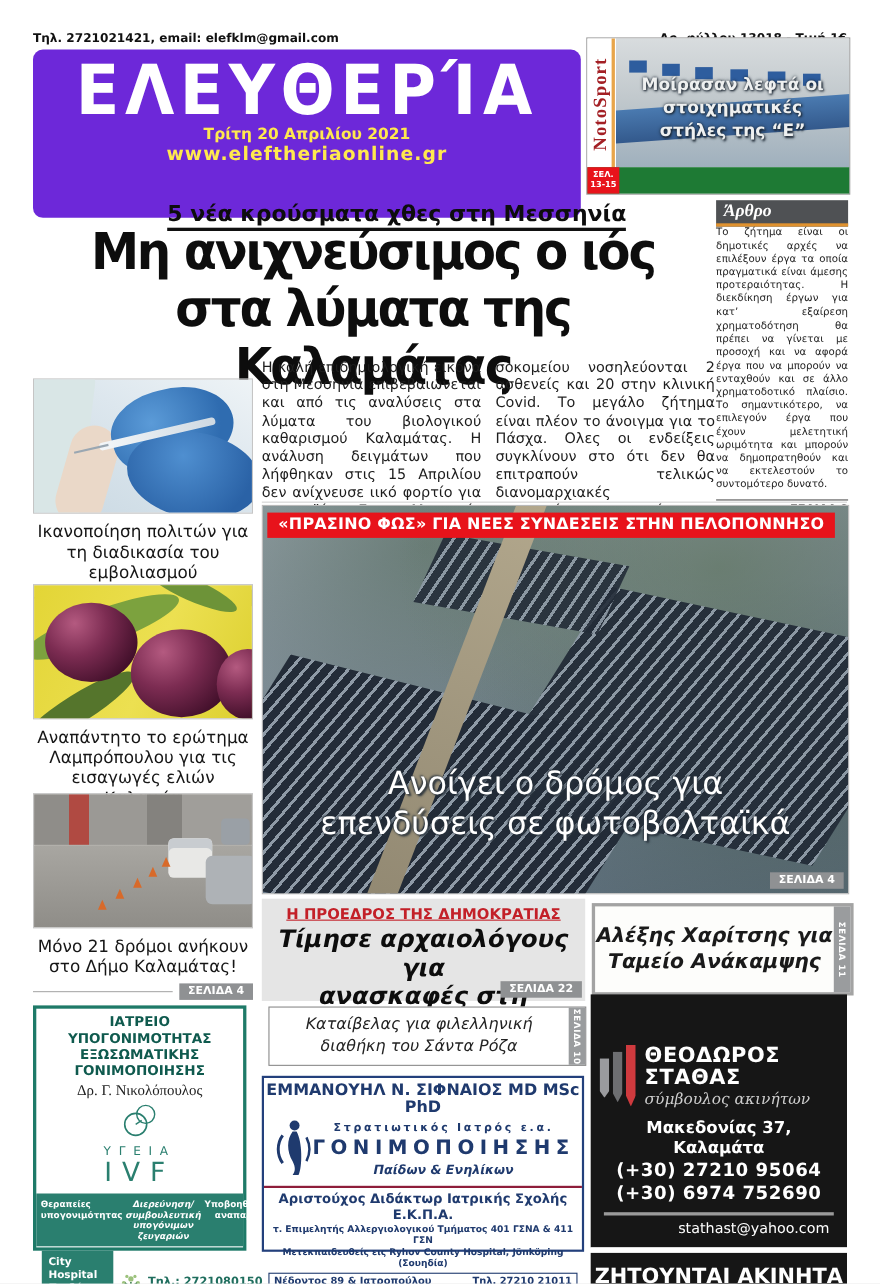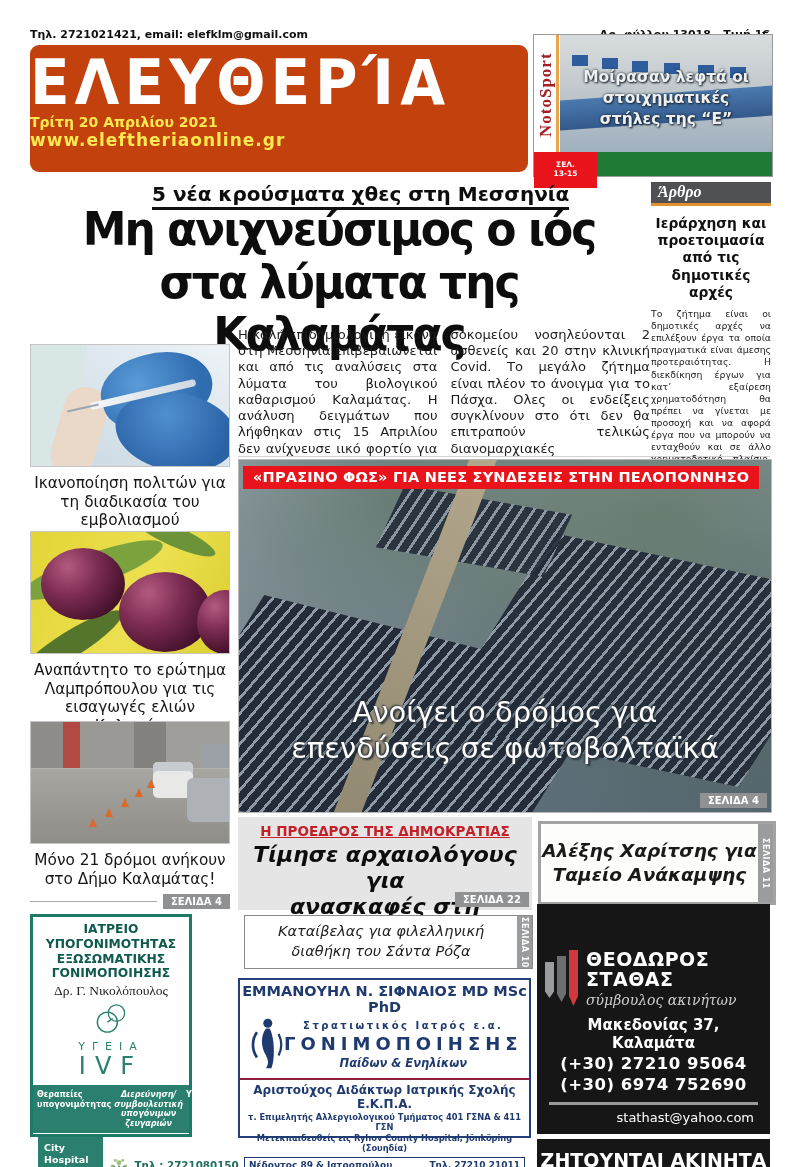--- a/index.html
+++ b/index.html
@@ -2,22 +2,22 @@
 <html><head>
 <meta charset="utf-8">
 <style>
   html,body{margin:0;padding:0;background:#e9e9e9;}
   .page{position:relative;width:800px;height:1167px;margin:0 auto;background:#ffffff;
         font-family:"DejaVu Sans","Liberation Sans",sans-serif;color:#111;overflow:hidden;}
 
   
   .toprow{position:absolute;left:30px;right:30px;top:28px;display:flex;justify-content:space-between;
           font-size:11px;font-weight:bold;color:#111;}
-  .masthead{position:absolute;left:30px;top:45px;width:498px;height:127px;background:#c2410c;
-            border-radius:9px;color:#fff;}
+  .masthead{position:absolute;left:30px;top:45px;width:498px;height:153px;background:#6d28d9;
+            border-radius:9px;text-align:center;color:#fff;}
   .mast-logo{font-size:58px;font-weight:bold;letter-spacing:5px;line-height:1;margin-top:8px;
              text-transform:uppercase;transform:scaleY(1.08);}
   .mast-date{color:#ffe94e;font-weight:bold;font-size:14px;margin-top:3px;}
   .mast-site{color:#ffe94e;font-weight:bold;font-size:17px;letter-spacing:1px;}
 
   
   .noto{position:absolute;left:533px;top:34px;width:238px;height:141px;border:1px solid #9a9a9a;background:#fff;}
   .noto-brandstrip{position:absolute;left:0;top:0;bottom:24px;width:26px;background:#fff;}
   .noto-brand{position:absolute;left:2px;top:2px;bottom:0;writing-mode:vertical-rl;transform:rotate(180deg);
               font-family:"Liberation Serif","DejaVu Serif",serif;font-weight:bold;font-size:17px;color:#a31f24;
@@ -25,21 +25,21 @@
   .noto-orange{position:absolute;right:1px;top:0;bottom:0;width:3px;background:#e8a54a;}
   .noto-photo{position:absolute;left:26px;right:0;top:0;bottom:24px;overflow:hidden;
               background:linear-gradient(180deg,#d8dcde 0%,#c2c9cd 45%,#9fb0bd 100%);}
   .noto-counter{position:absolute;left:-6px;right:-6px;top:58px;height:30px;background:linear-gradient(180deg,#4a7ab0,#33598c);transform:skewY(-4deg);}
   .noto-screens{position:absolute;top:20px;left:12px;width:16px;height:11px;background:#2e5d9e;
                 box-shadow:30px 3px 0 #2e5d9e,60px 6px 0 #2e5d9e,92px 8px 0 #2e5d9e,126px 10px 0 #2e5d9e,158px 12px 0 #2e5d9e;}
   .noto-headline{position:absolute;left:26px;right:0;top:32px;text-align:center;color:#eef0f0;font-weight:bold;
                  font-size:15.5px;line-height:1.35;text-shadow:1px 1px 2px #1c2733,0 0 3px #1c2733;padding:0 10px;}
   .noto-strip{position:absolute;left:0;right:0;bottom:0;height:24px;background:#1e7a34;display:flex;align-items:stretch;}
   .noto-badge{background:#e8131b;color:#fff;font-weight:bold;font-size:7.5px;line-height:1.15;width:27px;
-              display:flex;align-items:center;justify-content:center;text-align:center;padding:18px;}
+              display:flex;align-items:center;justify-content:center;text-align:center;padding:1px;}
   .noto-striptext{flex:1;color:#fff;font-style:italic;font-weight:bold;font-size:13.5px;display:flex;
                   align-items:center;justify-content:center;}
 
   
   .kicker{position:absolute;top:182px;left:152px;font-size:20px;font-weight:bold;color:#0d0d0d;
           border-bottom:3px solid #111;padding-bottom:1px;}
   .headline{position:absolute;top:207px;left:28px;width:622px;text-align:center;font-weight:bold;
             font-size:44px;line-height:1.14;letter-spacing:-2px;color:#0d0d0d;transform:scaleY(1.05);}
   .leadbody{position:absolute;top:327px;left:238px;width:412px;display:flex;gap:13px;
             font-size:13.1px;line-height:1.24;text-align:justify;color:#1d1d1d;}
@@ -125,21 +125,21 @@
              display:flex;align-items:center;}
   .char-text{flex:1;text-align:center;font-style:italic;font-weight:600;font-size:18.5px;line-height:1.3;color:#1a1a1a;}
   .vbadge{background:#9a9c9e;color:#fff;writing-mode:vertical-rl;font-size:8px;font-weight:bold;
           width:15px;display:flex;align-items:center;justify-content:center;align-self:stretch;letter-spacing:.5px;}
 
   .kataiv{position:absolute;left:244px;top:915px;width:287px;height:52px;border:1.5px solid #8a8a8a;background:#fff;
           display:flex;align-items:center;}
   .kat-text{flex:1;text-align:center;font-style:italic;font-size:14.5px;line-height:1.35;color:#222;}
 
   
-  .ivf{position:absolute;left:30px;top:914px;width:162px;height:223px;border:3px solid #1e7a68;background:#fff;
+  .ivf{position:absolute;left:30px;top:914px;width:194px;height:223px;border:3px solid #1e7a68;background:#fff;
        box-sizing:border-box;display:flex;flex-direction:column;}
   .ivf-t{color:#0f5a4e;font-weight:bold;font-size:12.3px;line-height:1.2;text-align:center;margin-top:5px;}
   .ivf-doc{font-family:"Liberation Serif","DejaVu Serif",serif;font-size:13.5px;text-align:center;margin-top:2px;color:#222;}
   .ivf-logo{text-align:center;margin-top:3px;}
   .ivf-brandtop{color:#2a7f6f;font-size:11px;letter-spacing:7px;text-align:center;margin-top:1px;}
   .ivf-brandmain{color:#2a7f6f;font-size:24px;letter-spacing:9px;text-align:center;line-height:1;margin-top:1px;}
   .ivf-band{margin-top:7px;background:#2a7f6f;color:#fff;display:flex;gap:3px;padding:5px 4px;font-size:8px;
             font-weight:bold;line-height:1.2;}
   .ivf-s1{flex:1.05;text-align:left;}
   .ivf-s2{flex:1.25;text-align:center;font-style:italic;}
@@ -223,21 +223,20 @@
     <div class="lcol">Η καλή επιδημιολογική εικόνα στη Μεσσηνία επιβεβαιώνεται και από τις αναλύσεις στα λύματα του βιολογικού καθαρισμού Καλαμάτας. Η ανάλυση δειγμάτων που λήφθηκαν στις 15 Απριλίου δεν ανίχνευσε ιικό φορτίο για κορονοϊό. Στη Μεσσηνία καταγράφηκαν χθες 5 νέα κρούσματα, ενώ στη ΜΕΘ του Νο-</div>
     <div class="lcol">
       <span>σοκομείου νοσηλεύονται 2 ασθενείς και 20 στην κλινική Covid. Το μεγάλο ζήτημα είναι πλέον το άνοιγμα για το Πάσχα. Ολες οι ενδείξεις συγκλίνουν στο ότι δεν θα επιτραπούν τελικώς διανομαρχιακές μετακινήσεις, ενώ ο εορτασμός στις εκκλησίες θα γίνει έξω και με τη λήψη μέτρων.</span>
       <span class="pref"><span class="sq"></span><span>ΣΕΛΙΔΑ 5</span></span>
     </div>
   </div>
   <div class="lead-rule"></div>
 
   <div class="arthro">
     <div class="arthro-label">Άρθρο</div>
-    <div class="arthro-title">Ιεράρχηση και προετοιμασία από τις δημοτικές αρχές</div>
     <div class="arthro-body">Το ζήτημα είναι οι δημοτικές αρχές να επιλέξουν έργα τα οποία πραγματικά είναι άμεσης προτεραιότητας. Η διεκδίκηση έργων για κατ’ εξαίρεση χρηματοδότηση θα πρέπει να γίνεται με προσοχή και να αφορά έργα που να μπορούν να ενταχθούν και σε άλλο χρηματοδοτικό πλαίσιο. Το σημαντικότερο, να επιλεγούν έργα που έχουν μελετητική ωριμότητα και μπορούν να δημοπρατηθούν και να εκτελεστούν το συντομότερο δυνατό.</div>
     <div class="arthro-ref">ΣΕΛΙΔΑ 2</div>
   </div>
 
   <div class="sitem" style="top:344px">
     <div class="photo ph-vax">
       <div class="vax-person"></div>
       <div class="vax-arm"></div>
       <div class="vax-glove1"></div>
       <div class="vax-glove2"></div>

